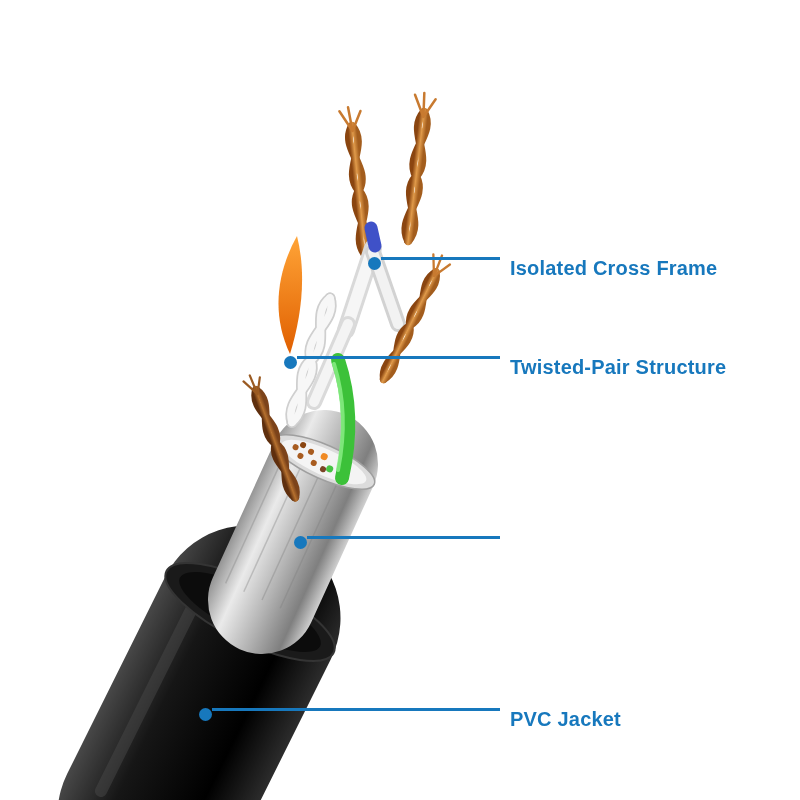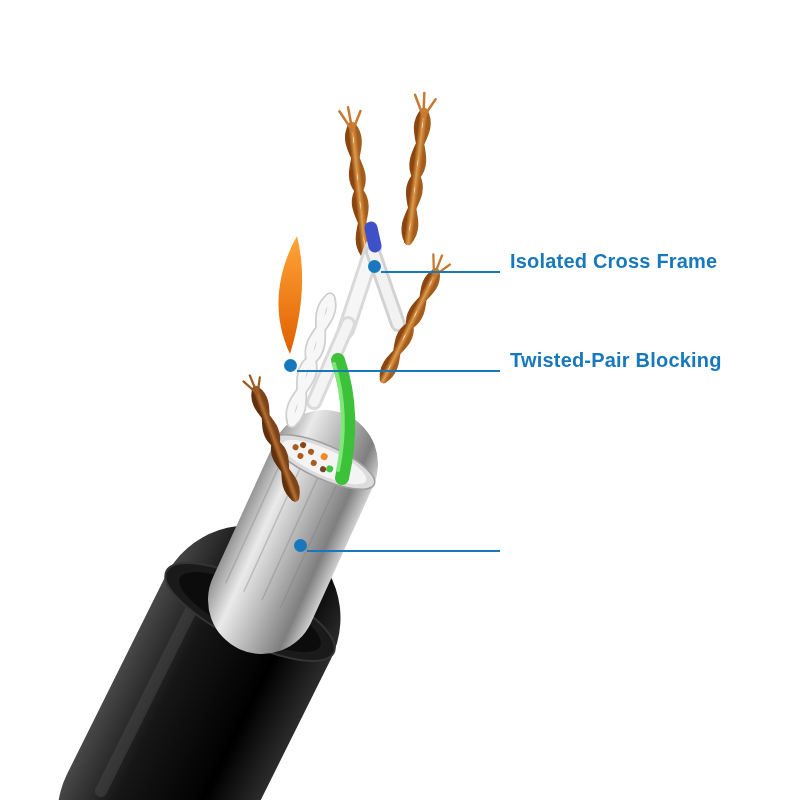--- a/index.html
+++ b/index.html
@@ -1,21 +1,21 @@
 <!DOCTYPE html>
 <html style="--accent: #1778bd;"><head>
 <meta charset="utf-8">
 <style>
   html,body{margin:0;padding:0;background:#ffffff;}
   .stage{
     position:relative;width:800px;height:800px;background:#ffffff;overflow:hidden;
     font-family:"Liberation Sans",sans-serif;
   }
   .stage svg{position:absolute;left:0;top:0;}
-  .callout{position:absolute;display:flex;align-items:flex-end;height:16px;}
+  .callout{position:absolute;display:flex;align-items:flex-start;height:16px;}
   .callout .dot{
     width:13px;height:13px;border-radius:50%;
     background:var(--accent,#1778bd);flex:0 0 auto;
   }
   .callout .line{height:2.5px;background:var(--accent,#1778bd);flex:0 0 auto;}
   .callout .label{
     margin-left:10px;color:var(--accent,#1778bd);
     font-size:20px;font-weight:700;white-space:nowrap;letter-spacing:.2px;
   }
 </style>
@@ -143,22 +143,27 @@
 
   <div class="callout" style="left:368px; top:257px;">
     <span class="dot"></span>
     <span class="line" style="width:119px;"></span>
     <span class="label">Isolated Cross Frame</span>
   </div>
 
   <div class="callout" style="left:284px; top:356px;">
     <span class="dot"></span>
     <span class="line" style="width:203px;"></span>
-    <span class="label">Twisted-Pair Blocking</span>
+    <span class="label">Twisted-Pair Structure</span>
   </div>
 
   <div class="callout" style="left:294px; top:536px;">
     <span class="dot"></span>
     <span class="line" style="width:193px;"></span>
   </div>
 
+  <div class="callout" style="left:199px; top:708px;">
+    <span class="dot"></span>
+    <span class="line" style="width:288px;"></span>
+    <span class="label">PVC Jacket</span>
+  </div>
 
 </div>
 
 </body></html>

